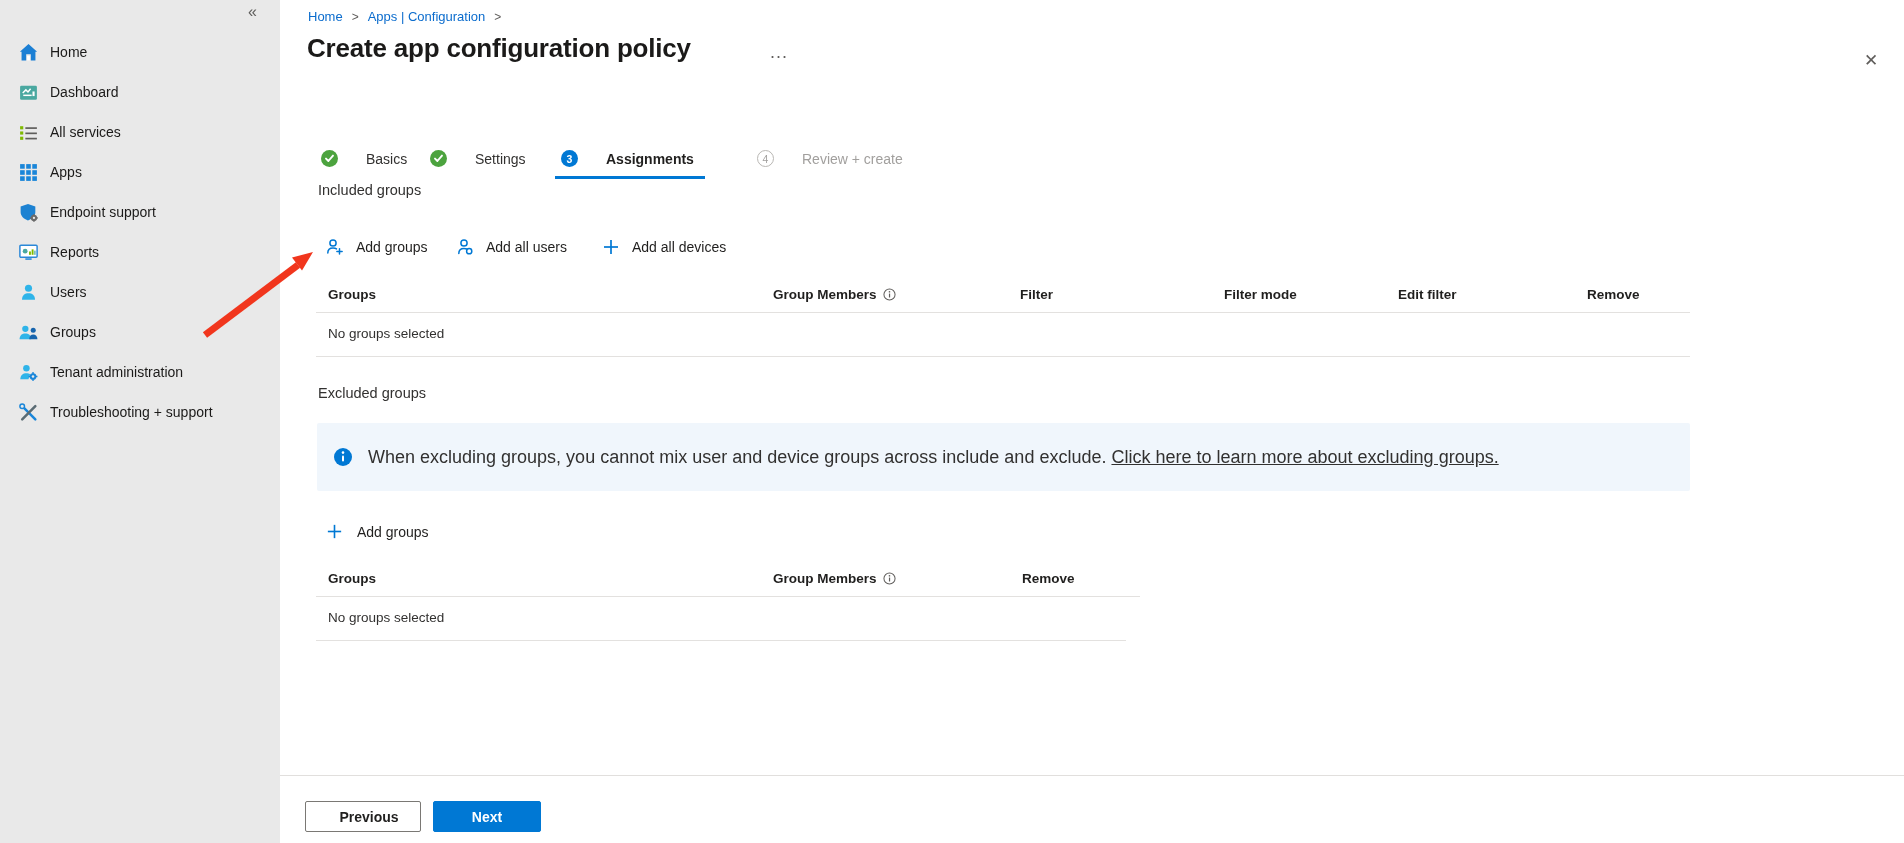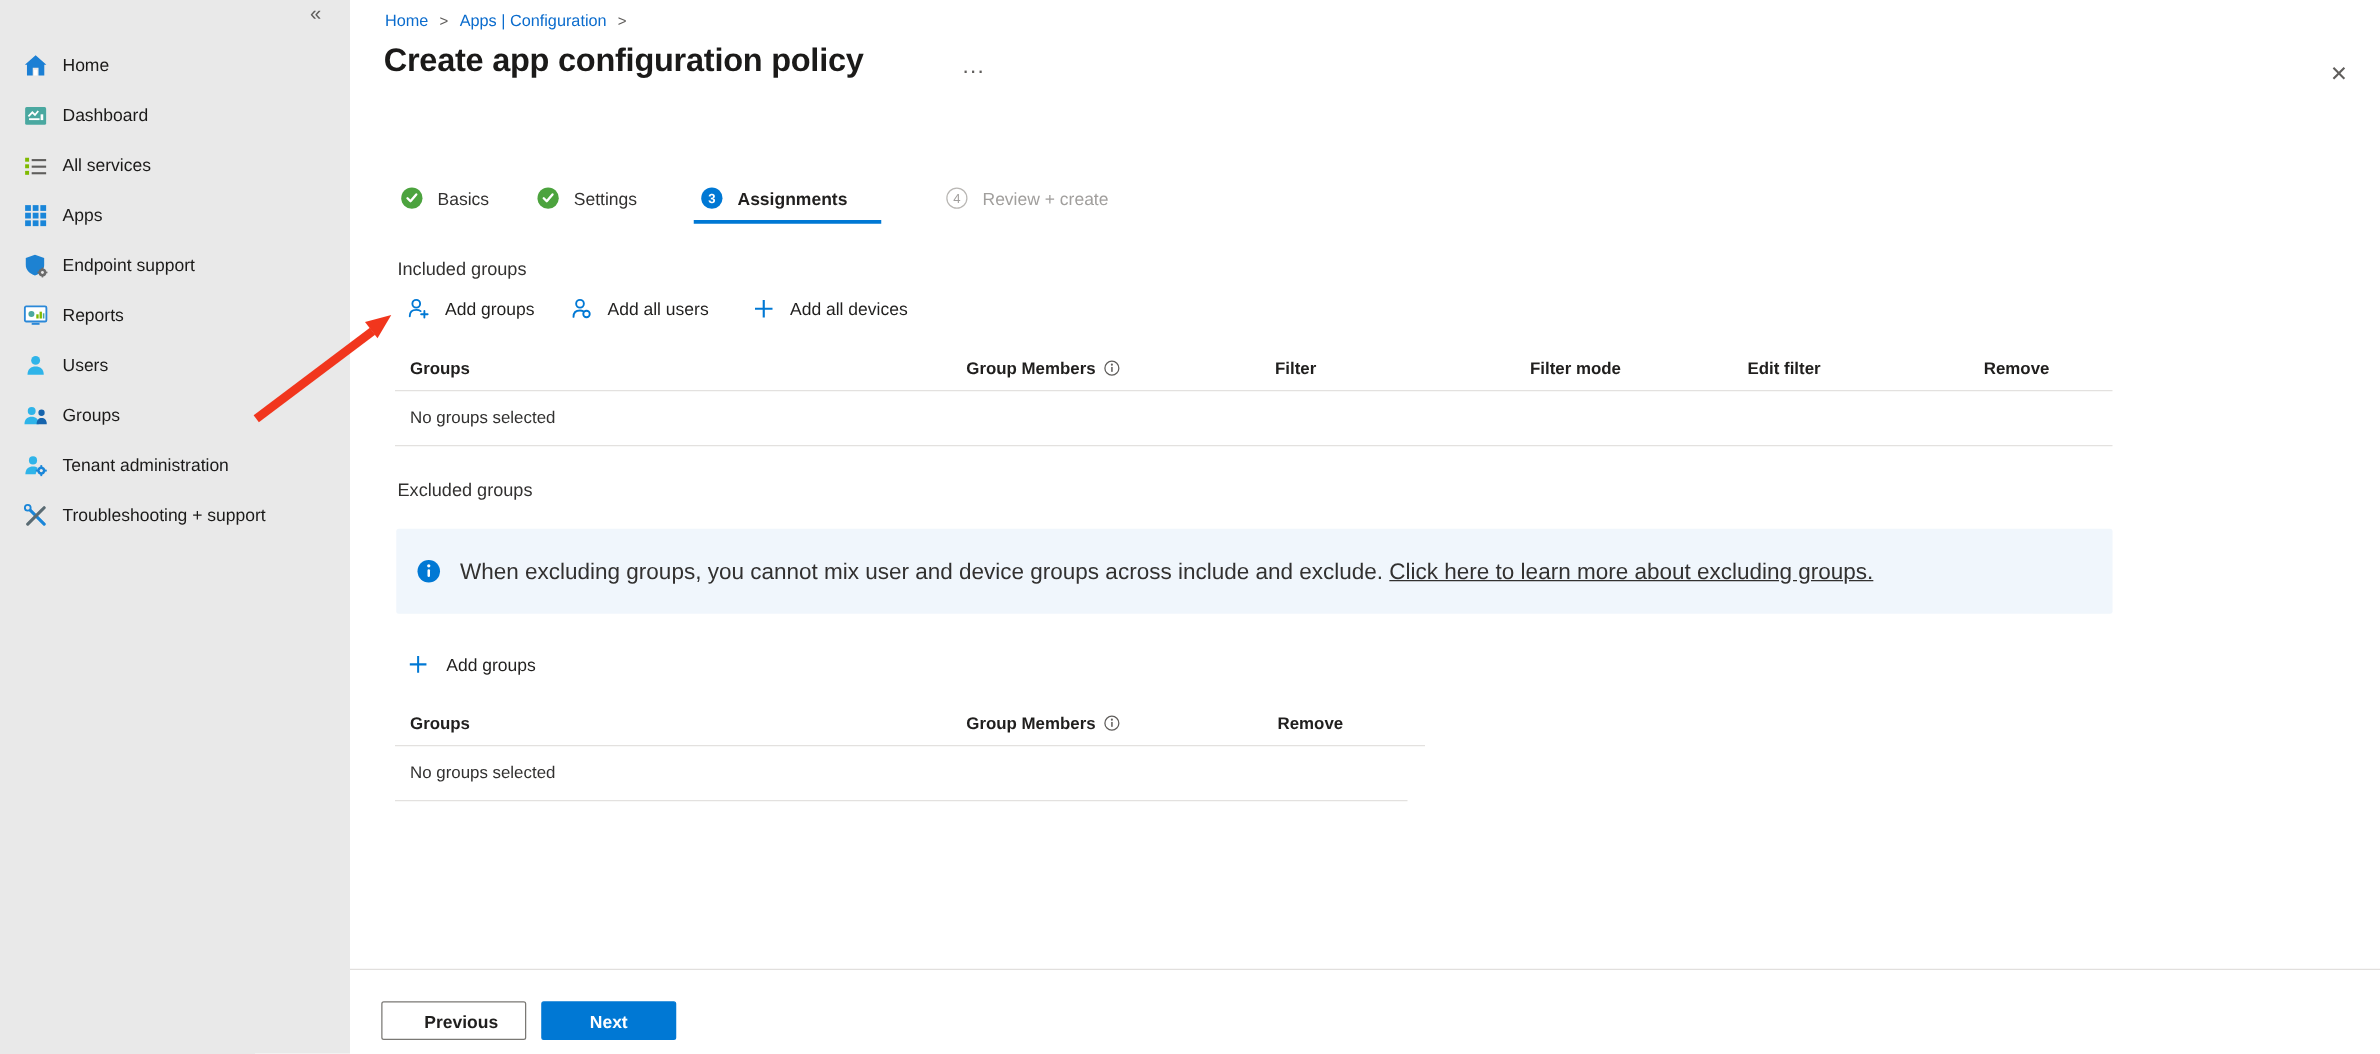--- a/index.html
+++ b/index.html
@@ -16,21 +16,21 @@
 
   
   .breadcrumb { position:absolute; left:308px; top:9px; font-size:13px; display:flex; gap:9px; align-items:center; }
   .breadcrumb a { color:#0b6ccd; text-decoration:none; cursor:pointer; }
   .crumb-sep { color:#605e5c; font-size:12px; }
   .page-title { position:absolute; left:307px; top:33px; font-size:26px; font-weight:700; color:#1b1a19; letter-spacing:-0.2px; }
   .more-menu { position:absolute; left:770px; top:42px; font-size:18px; color:#605e5c; letter-spacing:1px; cursor:pointer; }
   .close-btn { position:absolute; left:1864px; top:50px; font-size:17px; color:#605e5c; cursor:pointer; }
 
   
-  .tab { position:absolute; top:150px; display:flex; align-items:center; gap:12px; cursor:pointer; }
+  .tab { position:absolute; top:150px; display:flex; align-items:center; gap:28px; cursor:pointer; }
   .tab-circle { width:17px; height:17px; border-radius:50%; display:flex; align-items:center; justify-content:center; flex:0 0 17px; }
   .tab-circle.done { background:#4ca33e; }
   .tab-circle.active { background:#0078d4; color:#fff; font-size:10.5px; font-weight:700; }
   .tab-circle.todo { background:#fff; border:1px solid #b9b7b4; color:#a19f9d; font-size:10.5px; }
   .tab-label { font-size:14px; color:#323130; }
   .tab-label.active { font-weight:700; color:#201f1e; }
   .tab-label.todo { color:#a19f9d; }
   .tab-underline { position:absolute; left:555px; top:176px; width:150px; height:3px; background:#0078d4; }
 
   
@@ -220,21 +220,21 @@
   <div class="tab" style="left:561px">
     <span class="tab-circle active">3</span>
     <span class="tab-label active">Assignments</span>
   </div>
   <div class="tab" style="left:757px">
     <span class="tab-circle todo">4</span>
     <span class="tab-label todo">Review + create</span>
   </div>
   <div class="tab-underline"></div>
 
-  <div class="section-title" style="top:208px">Included groups</div>
+  <div class="section-title" style="top:182px">Included groups</div>
 
   <div class="action-btn" style="left:325px">
     <svg class="a-icon" viewBox="0 0 20 20">
         <circle cx="8" cy="6" r="3.1" stroke="#0078d4" stroke-width="1.5" fill="none"></circle>
         <path d="M2.8 16 C2.8 12.2 5.3 10.9 8 10.9 C9.4 10.9 10.6 11.2 11.5 11.9" stroke="#0078d4" stroke-width="1.5" fill="none" stroke-linecap="round"></path>
         <line x1="14.5" y1="11.8" x2="14.5" y2="17" stroke="#0078d4" stroke-width="1.5" stroke-linecap="round"></line>
         <line x1="11.9" y1="14.4" x2="17.1" y2="14.4" stroke="#0078d4" stroke-width="1.5" stroke-linecap="round"></line>
       </svg>
     <span class="a-label">Add groups</span>
   </div>

